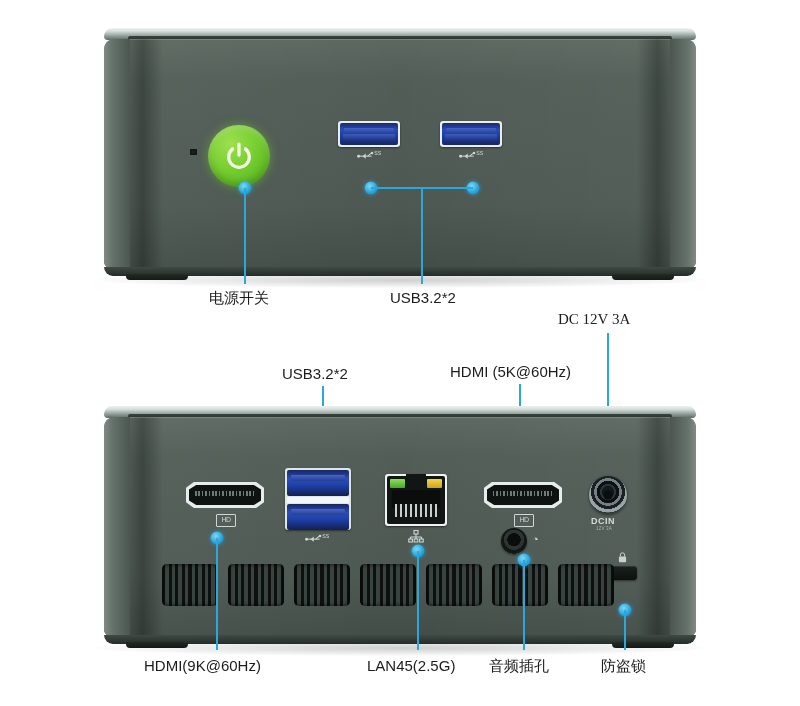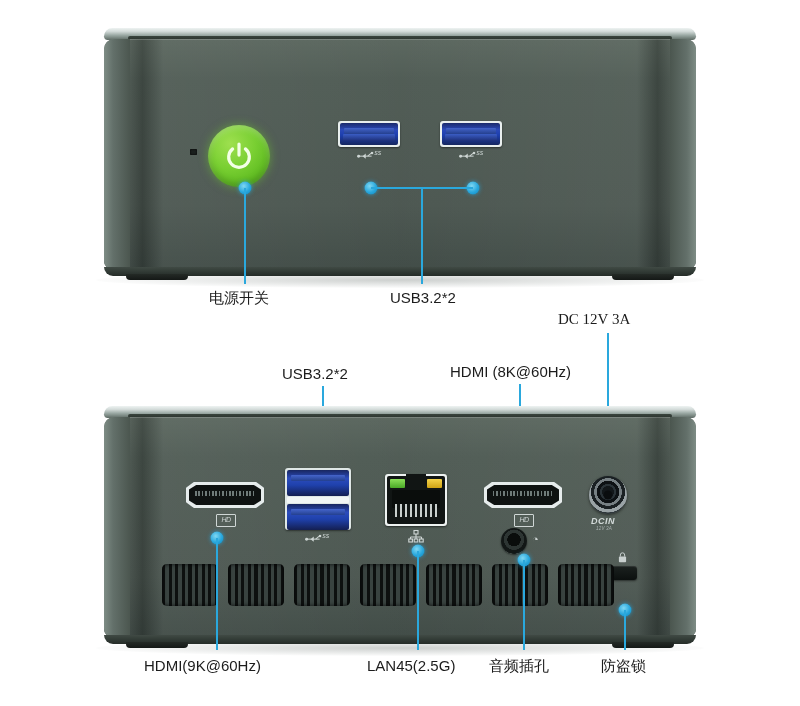--- a/index.html
+++ b/index.html
@@ -6,21 +6,21 @@
   body{
     width:800px;height:706px;
     background:#ffffff;
     font-family:"Liberation Sans","DejaVu Sans",sans-serif;
     overflow:hidden;
     position:relative;
   }
   .stage{position:absolute;left:0;top:0;width:800px;height:706px;}
 
   
-  .chassis{position:absolute;font-style:italic;}
+  .chassis{position:absolute;}
   .chassis .lid{
     position:absolute;left:0;top:0;width:100%;height:12px;
     border-radius:9px 9px 4px 4px;
     background:linear-gradient(180deg,#eef3f2 0%,#d4dcda 28%,#98a6a1 62%,#5d6a64 100%);
   }
   .chassis .lid::after{
     content:"";position:absolute;left:4%;right:4%;top:8px;height:4px;
     background:linear-gradient(180deg,#39443d,#2b332e);
     border-radius:2px;
   }
@@ -252,21 +252,21 @@
   <div class="cdot" style="left:371px;top:188px;"></div>
   <div class="cdot" style="left:473px;top:188px;"></div>
   <div class="cline h" style="left:371px;top:187px;width:102px;"></div>
   <div class="cline v" style="left:421px;top:187px;height:97px;"></div>
   <div class="clabel" style="left:390px;top:289px;">USB3.2*2</div>
 
   <div class="clabel" style="left:282px;top:365px;">USB3.2*2</div>
   <div class="cline v" style="left:322px;top:386px;height:85px;"></div>
   <div class="cdot" style="left:323px;top:473px;"></div>
 
-  <div class="clabel" style="left:450px;top:363px;">HDMI (8K@60Hz)</div>
+  <div class="clabel" style="left:450px;top:363px;">HDMI (5K@60Hz)</div>
   <div class="cline v" style="left:519px;top:384px;height:87px;"></div>
   <div class="cdot" style="left:520px;top:473px;"></div>
 
   <div class="clabel" style="left:558px;top:311px;font-family:Liberation Serif, serif;">DC 12V 3A</div>
   <div class="cline v" style="left:607px;top:333px;height:138px;"></div>
   <div class="cdot" style="left:608px;top:473px;"></div>
 
   <div class="shadow" style="left:96px;top:640px;width:608px;"></div>
 
   <div class="chassis" style="left:104px;top:406px;width:592px;height:242px;">

